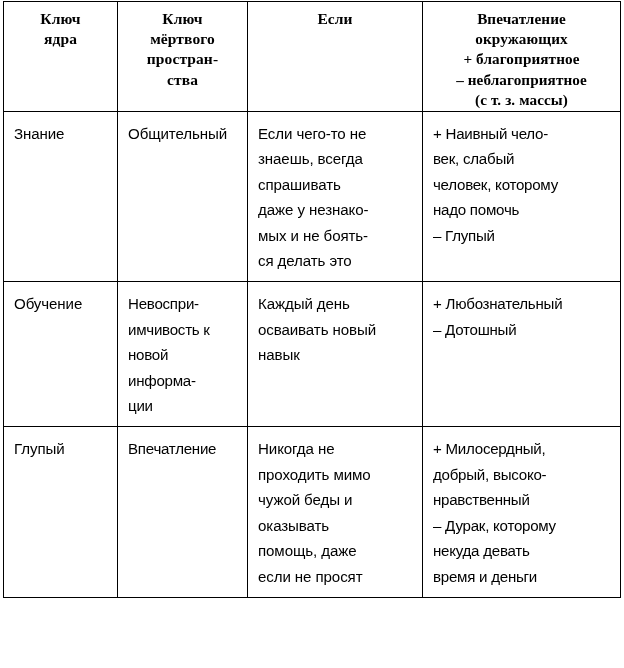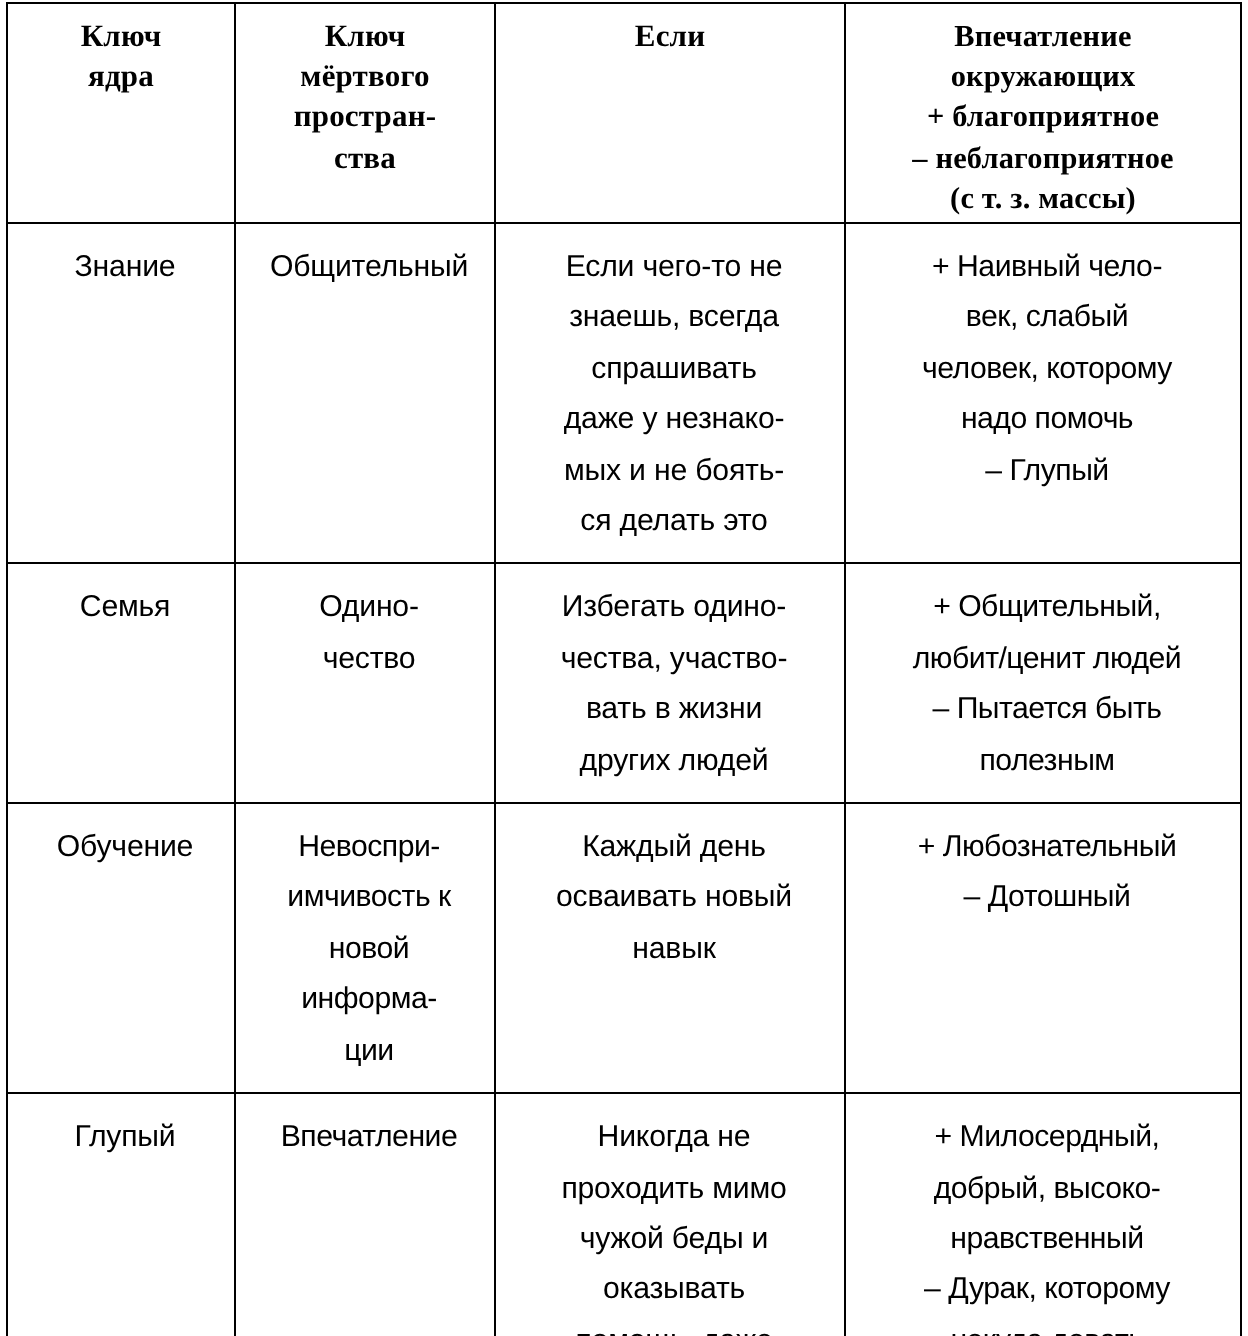--- a/index.html
+++ b/index.html
@@ -68,21 +68,21 @@
     padding-left: 2px;
     padding-right: 2px;
   }
 
   
   .cell-inner {
     font-family: "Liberation Sans", "DejaVu Sans", sans-serif;
     font-size: 15.1px;
     line-height: 25.4px;
     padding: 9px 6px 8px 10px;
-    text-align: center;
+    text-align: left;
     white-space: pre-line;
     letter-spacing: -0.1px;
   }
   .cell-inner.narrow {
     letter-spacing: -0.25px;
   }
 
   tbody tr.r1 td { height: 152px; }
   tbody tr.r2 td { height: 110px; }
   tbody tr.r3 td { height: 133px; }
@@ -145,41 +145,20 @@
         </td>
         <td>
           <div class="cell-inner narrow">+ Наивный чело-
 век, слабый
 человек, которому
 надо помочь
 – Глупый</div>
         </td>
       </tr>
 
-      <tr class="r2">
-        <td>
-          <div class="cell-inner">Семья</div>
-        </td>
-        <td>
-          <div class="cell-inner">Одино-
-чество</div>
-        </td>
-        <td>
-          <div class="cell-inner">Избегать одино-
-чества, участво-
-вать в жизни
-других людей</div>
-        </td>
-        <td>
-          <div class="cell-inner narrow">+ Общительный,
-любит/ценит людей
-– Пытается быть
-полезным</div>
-        </td>
-      </tr>
 
       <tr class="r3">
         <td>
           <div class="cell-inner">Обучение</div>
         </td>
         <td>
           <div class="cell-inner narrow">Невоспри-
 имчивость к
 новой
 информа-

